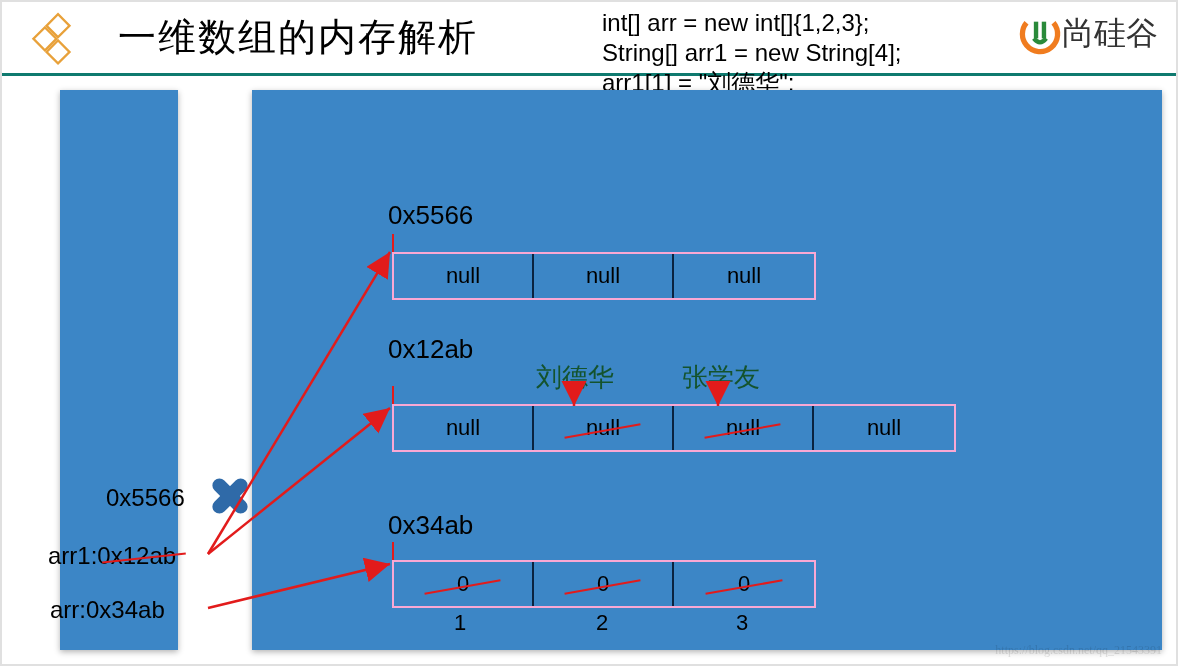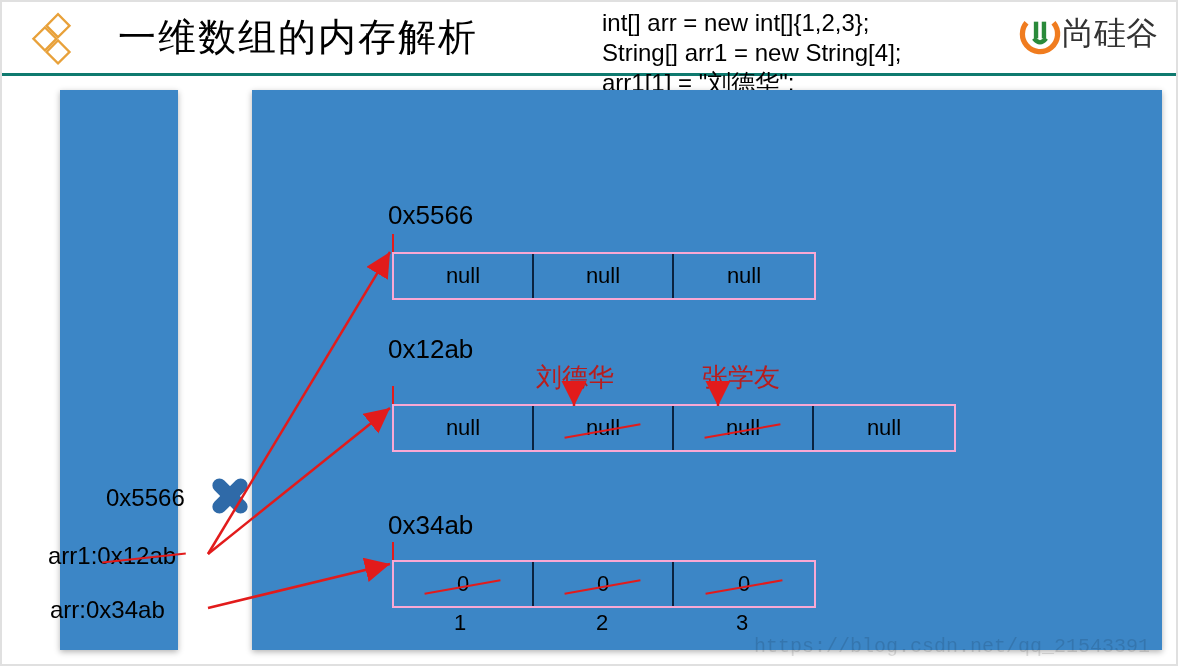--- a/index.html
+++ b/index.html
@@ -71,43 +71,43 @@
     display:flex; align-items:center; justify-content:center;
     font-size: 22px; color:#000; position:relative;
   }
   .cell:last-child { border-right: none; }
   .cell.struck::after,
   .strike2::after {
     content:""; position:absolute; left:22%; right:22%; top:55%;
     height:2px; background:#e21b1b; transform:rotate(-10deg);
   }
   .ann {
-    position:absolute; font-size:26px; color:#b91c1c;
+    position:absolute; font-size:26px; color:#14532d;
   }
   .idxlbl { position:absolute; font-size:22px; color:#000; }
   
   .cross {
     position:absolute; width:44px; height:44px;
   }
   .cross::before,.cross::after{
     content:""; position:absolute; left:50%; top:0; width:14px; height:44px;
     background:#2f6aa8; border-radius:7px; transform-origin:center;
   }
   .cross::before{ transform:translateX(-50%) rotate(45deg); }
   .cross::after { transform:translateX(-50%) rotate(-45deg); }
   
   svg.arrows {
     position:absolute; left:0; top:0; width:1178px; height:666px;
     pointer-events:none;
   }
   
   .wm {
-    position:absolute; right:26px; bottom:6px;
-    font-size:20px; color:rgba(0,0,0,.12);
-    font-family:Liberation Mono, monospace;
+    position:absolute; right:14px; bottom:6px;
+    font-size:12px; color:rgba(0,0,0,.12);
+    font-family:Liberation Serif, serif;
   }
 </style>
 </head>
 <body>
 
 <div class="header">
   <div class="icon-dia">
     <svg viewBox="0 0 100 100">
       <g transform="rotate(45 50 50)">
         <rect x="32" y="10" width="28" height="28" fill="none" stroke="#e8a13a" stroke-width="4"></rect>
@@ -150,21 +150,21 @@
 <div class="addr" style="left:386px; top:198px;">0x5566</div>
 <div class="tick" style="left:390px; top:232px;"></div>
 <div class="arr" style="left:390px; top:250px;">
   <div class="cell">null</div>
   <div class="cell">null</div>
   <div class="cell">null</div>
 </div>
 
 <div class="addr" style="left:386px; top:332px;">0x12ab</div>
 <div class="ann" style="left:534px; top:358px;">刘德华</div>
-<div class="ann" style="left:700px; top:358px;">张学友</div>
+<div class="ann" style="left:680px; top:358px;">张学友</div>
 <div class="tick" style="left:390px; top:384px;"></div>
 <div class="arr" style="left:390px; top:402px;">
   <div class="cell">null</div>
   <div class="cell struck">null</div>
   <div class="cell struck">null</div>
   <div class="cell">null</div>
 </div>
 
 <div class="addr" style="left:386px; top:508px;">0x34ab</div>
 <div class="tick" style="left:390px; top:540px;"></div>

